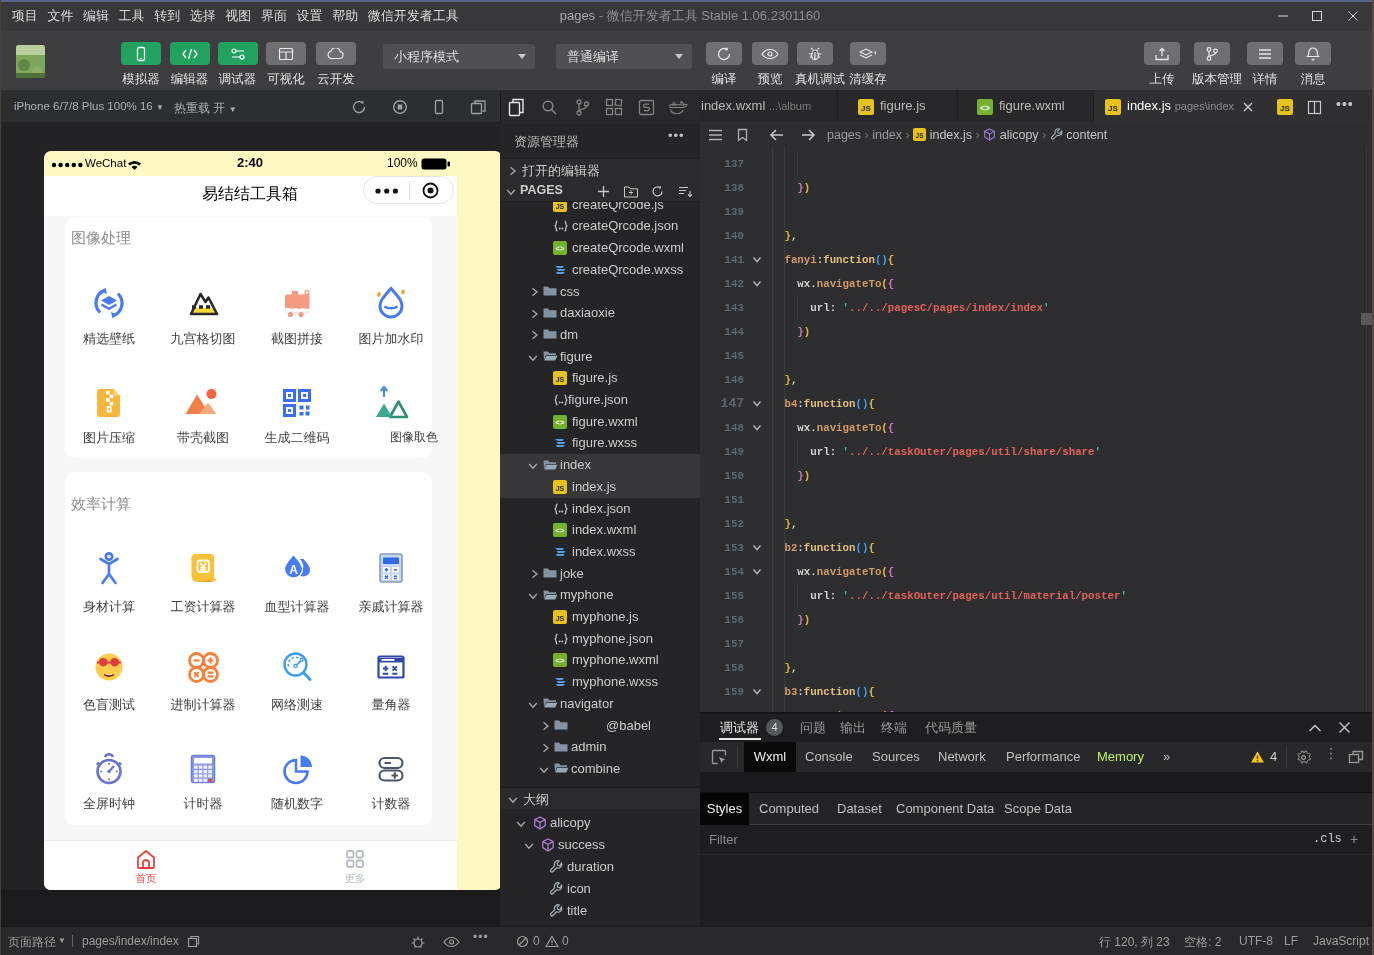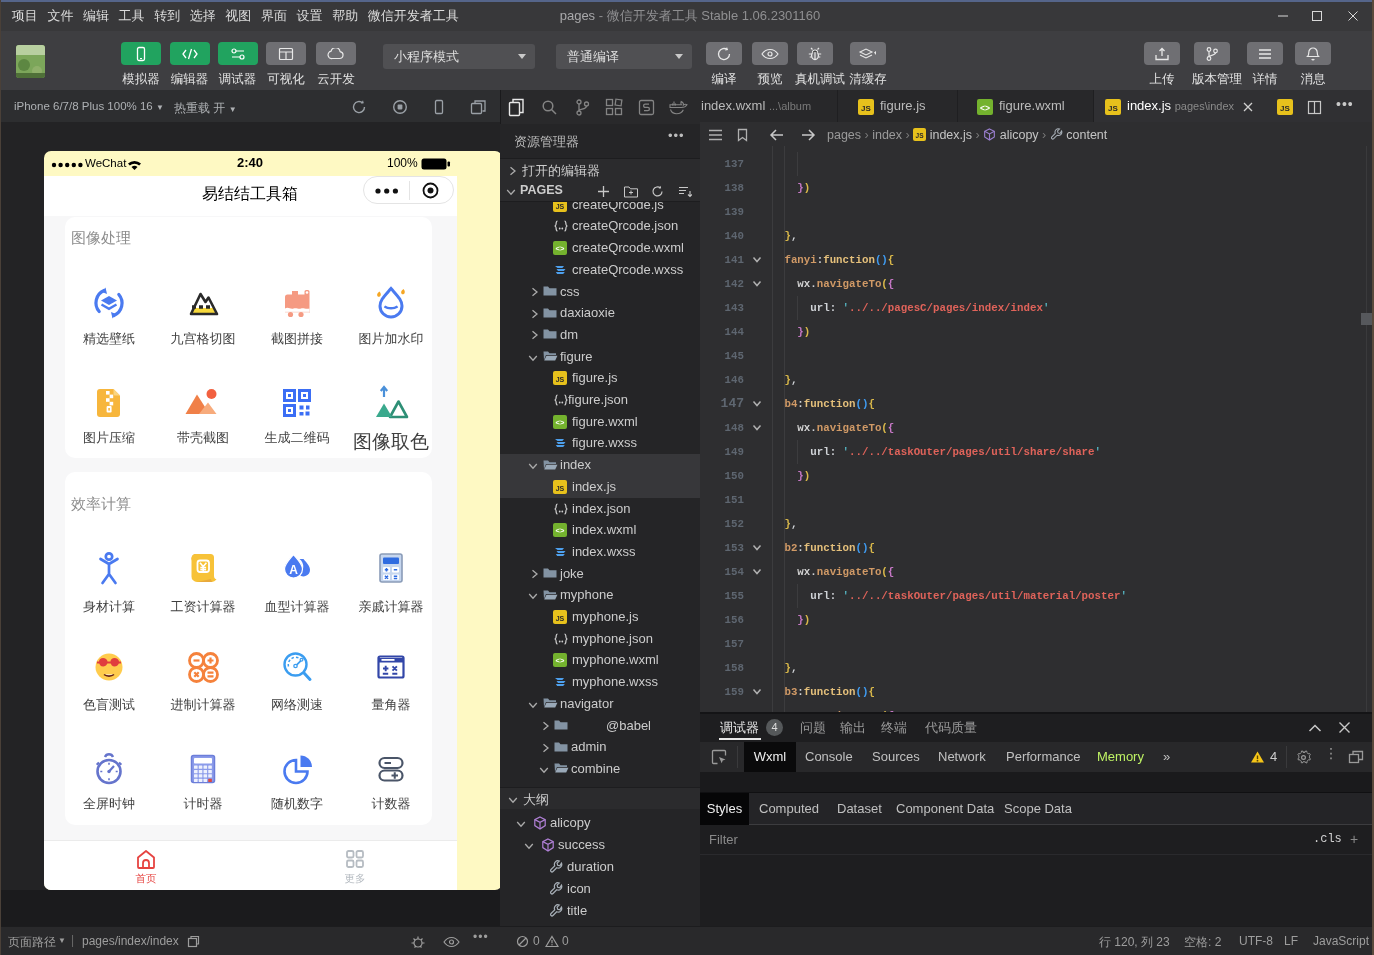--- a/index.html
+++ b/index.html
@@ -390,21 +390,21 @@
               <rect x="22.5" y="29" width="4" height="3.5"></rect>
               <rect x="28.5" y="28.5" width="4" height="4"></rect>
             </g>
           </svg></div>
       <div class="abs" style="left:206px; top:278px; width:94px; text-align:center; font-size:13px; color:#404040; white-space:nowrap;">生成二维码</div>
       <div class="abs" style="left:327px; top:232px; width:40px; height:40px;"><svg width="40" height="40" viewBox="0 0 40 40">
             <path d="M13 14V4.5M9.8 8L13 4l3.2 4" fill="none" stroke="#4a90d9" stroke-width="2.2"></path>
             <path d="M19 34l8.5-15.5L36 34z" fill="none" stroke="#2e8f76" stroke-width="2.6" stroke-linejoin="round"></path>
             <path d="M5 34l8-13.5 8 13.5z" fill="#3aa98d"></path>
           </svg></div>
-      <div class="abs" style="left:300px; top:278px; width:94px; text-align:center; font-size:19px; color:#404040; white-space:nowrap;">图像取色</div>
+      <div class="abs" style="left:300px; top:278px; width:94px; text-align:right; font-size:12px; color:#404040; white-space:nowrap;">图像取色</div>
     <div class="abs" style="left:27px; top:344px; font-size:15px; color:#8c8c8c;">效率计算</div>
       <div class="abs" style="left:45px; top:396.5px; width:40px; height:40px;"><svg width="40" height="40" viewBox="0 0 40 40">
             <g fill="none" stroke="#4a7af0" stroke-width="2.7" stroke-linecap="round">
               <circle cx="20" cy="8.5" r="3.2"></circle>
               <path d="M20 16v10M20 16l-8.5-5M20 16l8.5-5M20 26l-6.5 9M20 26l6.5 9"></path>
             </g>
           </svg></div>
       <div class="abs" style="left:18px; top:446.5px; width:94px; text-align:center; font-size:13px; color:#404040; white-space:nowrap;">身材计算</div>
       <div class="abs" style="left:139px; top:396.5px; width:40px; height:40px;"><svg width="40" height="40" viewBox="0 0 40 40">
             <path d="M13 6c-2.8 0-4.5 2-4.5 4.4S10.2 15 13 15V6z" fill="#e8a93c"></path>

